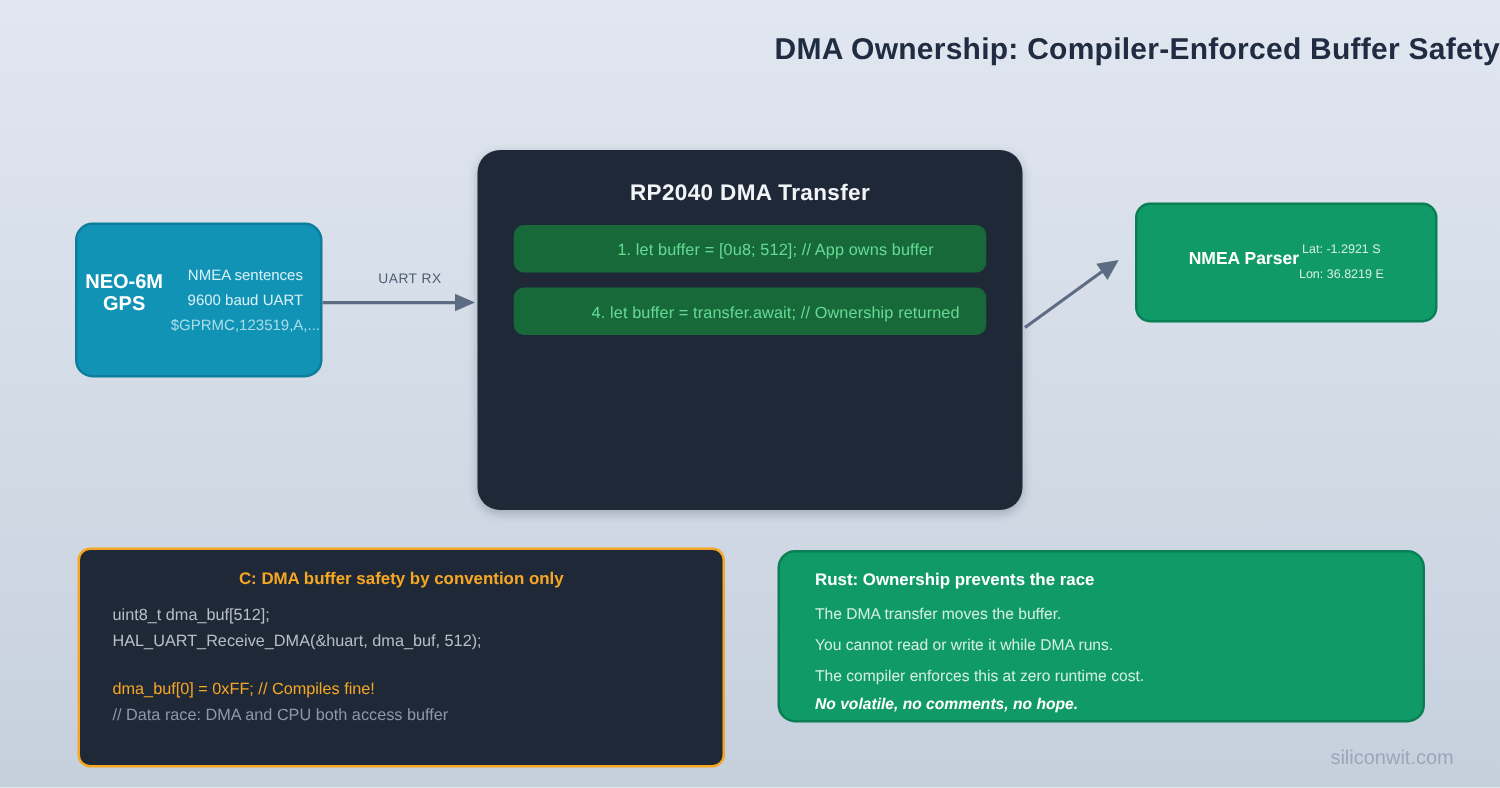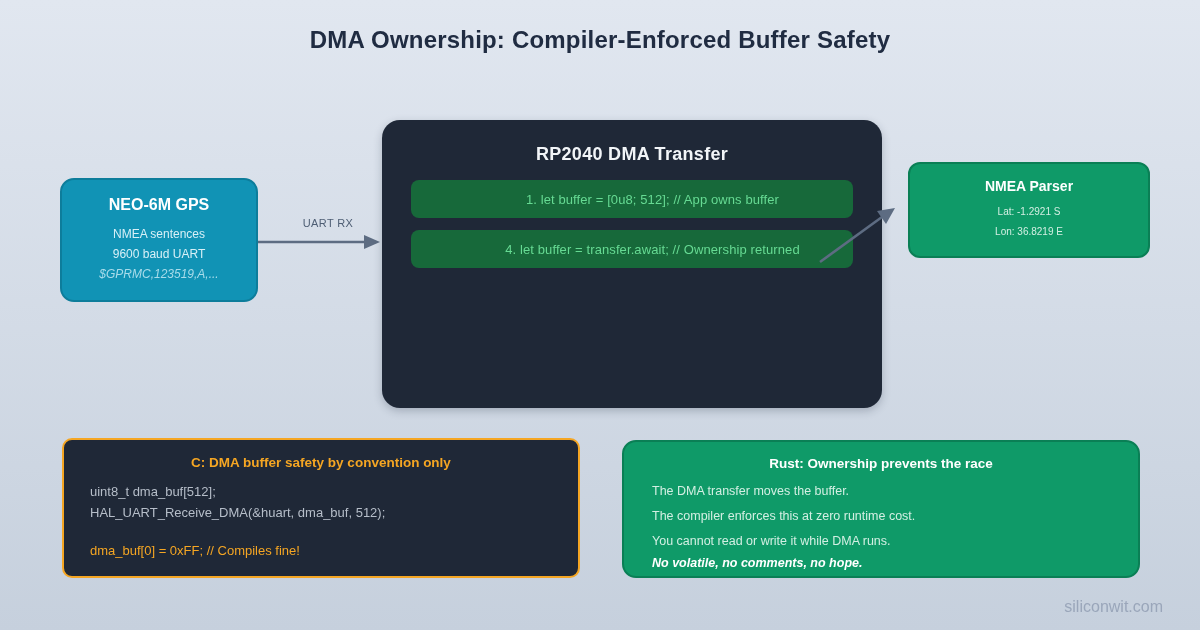--- a/index.html
+++ b/index.html
@@ -15,86 +15,86 @@
   }
   *{margin:0;padding:0;box-sizing:border-box;}
   html,body{width:1200px;height:630px;overflow:hidden;}
   body{
     font-family:"Liberation Sans","DejaVu Sans",sans-serif;
     background:linear-gradient(180deg,var(--background-top) 0%,var(--background-bottom) 100%);
     position:relative;
   }
   .canvas{position:absolute;inset:0;}
   .page-title{
-    position:absolute;top:26px;left:0;width:1200px;text-align:center;
+    position:absolute;top:26px;left:0;width:1200px;text-align:right;
     font-size:24px;font-weight:700;color:var(--title-text);letter-spacing:.2px;
   }
   .box{position:absolute;border-radius:14px;}
   
   .gps{
     left:60px;top:178px;width:198px;height:124px;
     background:var(--gps-bg);border:2px solid var(--gps-border);
-    display:flex;flex-direction:column;align-items:center;justify-content:center;
+    display:flex;align-items:center;justify-content:center;
     text-align:center;color:var(--gps-text);
   }
   .gps .box-title{font-size:16px;font-weight:700;color:#ffffff;margin-bottom:10px;}
   .gps-line{font-size:12px;line-height:20px;}
-  .gps-lines .gps-line:last-child{color:var(--gps-text-muted);font-style:italic;}
+  .gps-lines .gps-line:last-child{color:var(--gps-text-muted);}
   
   .uart-label{
     position:absolute;left:258px;top:217px;width:122px;text-align:center;
     font-size:11px;color:#4e5e74;letter-spacing:.4px;padding-left:18px;
   }
   .arrow-svg{position:absolute;overflow:visible;}
   .arrow-svg line{stroke:var(--arrow);stroke-width:2.6;}
   .arrow-svg .ah{fill:var(--arrow);}
   
   .dma{
-    left:382px;top:120px;width:500px;height:288px;border-radius:18px;
+    left:382px;top:120px;width:436px;height:288px;border-radius:18px;
     background:var(--panel-dark);box-shadow:0 3px 8px rgba(30,42,62,.25);
   }
   .dma-title{
     position:absolute;top:24px;left:0;width:100%;text-align:center;
     font-size:18px;font-weight:700;color:#f2f5f8;letter-spacing:.3px;
   }
   .dma-steps{position:absolute;left:29px;right:29px;top:60px;}
   .step{
     height:38px;margin-bottom:12px;border-radius:8px;
     display:flex;align-items:center;justify-content:center;
     font-size:13px;letter-spacing:.1px;padding-left:41px;
   }
   .step-ok{background:var(--step-ok-bg);color:var(--step-ok-fg);}
   .step-dma{background:var(--step-dma-bg);color:var(--step-dma-fg);}
   .step-error{background:var(--step-error-bg);color:var(--step-error-fg);}
   
   .parser{
     left:908px;top:162px;width:242px;height:96px;border-radius:12px;
     background:var(--green-bg);border:2px solid var(--green-border);
-    display:flex;flex-direction:column;align-items:center;justify-content:center;
+    display:flex;flex-direction:row;align-items:center;justify-content:center;
     text-align:center;color:var(--green-text);
   }
   .parser .box-title{font-size:14px;font-weight:700;color:#ffffff;margin-bottom:8px;}
   .parser-line{font-size:10px;line-height:20px;}
   
   .c-panel{
-    left:62px;top:438px;width:518px;height:140px;border-radius:10px;
+    left:62px;top:438px;width:518px;height:176px;border-radius:10px;
     background:var(--panel-dark);border:2px solid var(--accent-orange);
     padding:15px 26px;
   }
   .c-title{text-align:center;font-size:13.5px;font-weight:700;color:var(--accent-orange);margin-bottom:11px;}
   .code-line{font-size:13px;line-height:21px;color:var(--code-text);}
   .code-line-accent{color:var(--accent-orange);margin-top:17px;}
   .code-line-muted{color:var(--code-muted);}
   
   .rust-panel{
     left:622px;top:440px;width:518px;height:138px;border-radius:14px;
     background:var(--green-bg);border:2px solid var(--green-border);
     padding:14px 28px;
   }
-  .rust-title{text-align:center;font-size:13.5px;font-weight:700;color:#ffffff;margin-bottom:14px;}
+  .rust-title{font-size:13.5px;font-weight:700;color:#ffffff;margin-bottom:14px;}
   .rust-line{font-size:12.5px;line-height:13px;margin-bottom:12px;color:var(--green-text);}
   .rust-line-bold{font-weight:700;color:#ffffff;margin-top:-3px;font-style:italic;}
   .footer{
     position:absolute;right:37px;top:598px;font-size:16px;color:var(--footer-text);
   }
 </style>
 </head>
 <body>
 
 <div class="canvas">
@@ -136,28 +136,29 @@
         <div class="parser-line">Lon: 36.8219 E</div>
       </div>
   </div>
 
   <div class="box c-panel">
     <div class="c-title">C: DMA buffer safety by convention only</div>
     <div>
         <div class="code-line">uint8_t dma_buf[512];</div>
         <div class="code-line">HAL_UART_Receive_DMA(&amp;huart, dma_buf, 512);</div>
         <div class="code-line code-line-accent">dma_buf[0] = 0xFF; // Compiles fine!</div>
+        <div class="code-line code-line-muted">// Data race: DMA and CPU both access buffer</div>
       </div>
   </div>
 
   <div class="box rust-panel">
     <div class="rust-title">Rust: Ownership prevents the race</div>
     <div>
         <div class="rust-line">The DMA transfer moves the buffer.</div>
+        <div class="rust-line">You cannot read or write it while DMA runs.</div>
         <div class="rust-line">The compiler enforces this at zero runtime cost.</div>
-        <div class="rust-line">You cannot read or write it while DMA runs.</div>
         <div class="rust-line rust-line-bold">No volatile, no comments, no hope.</div>
       </div>
   </div>
 
   <div class="footer">siliconwit.com</div>
 
 </div>
 
 </body></html>

